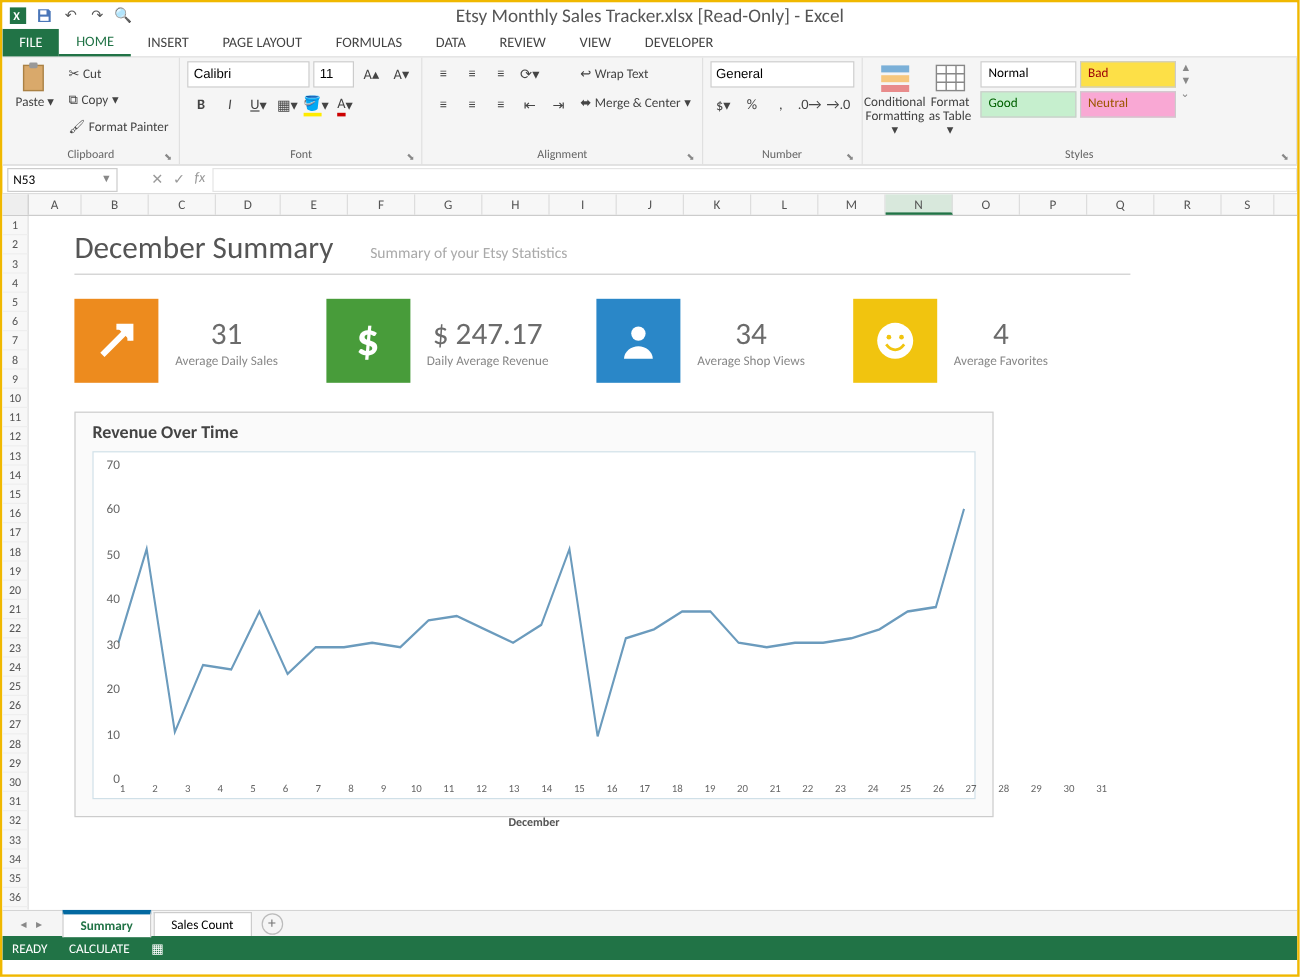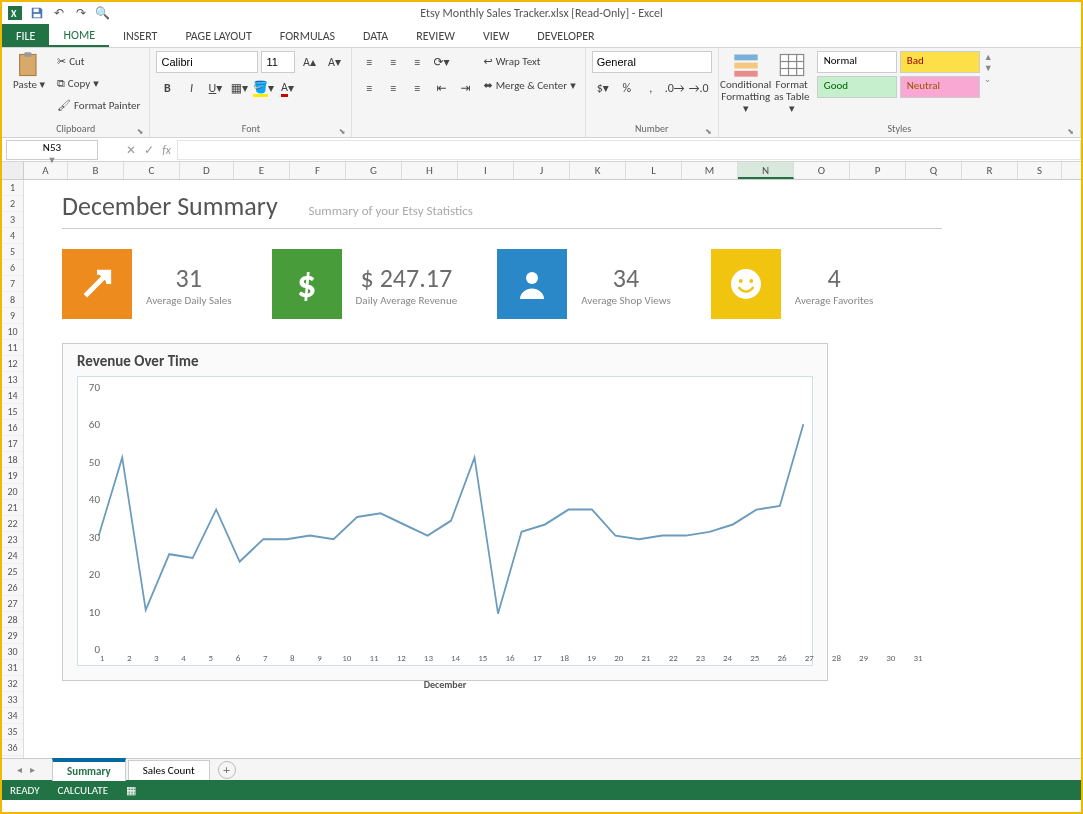--- a/index.html
+++ b/index.html
@@ -1,20 +1,20 @@
 <!DOCTYPE html>
 <html><head>
 <meta charset="utf-8">
 <style>
 * { box-sizing: border-box; margin: 0; padding: 0; }
 body { font-family: Calibri, "Segoe UI", sans-serif; font-size: 12px; background: #fff; width: 1083px; height: 814px; overflow: hidden; position: relative; border: 2px solid #f0b800; }
 .titlebar { height: 22px; background: #fff; display: flex; align-items: center; padding: 0 4px; position: relative; }
 .qat { display: flex; align-items: center; gap: 4px; }
 .qat-item { width: 18px; height: 18px; display: flex; align-items: center; justify-content: center; color: #555; cursor: pointer; }
-.title-center { position: absolute; left: 0; right: 0; text-align: center; font-size: 12px; color: #555; pointer-events: none; }
+.title-center { position: absolute; left: 0; right: 0; text-align: center; font-size: 16px; color: #555; pointer-events: none; }
 .menubar { height: 24px; background: #fff; display: flex; padding-left: 0; border-bottom: 1px solid #d4d4d4; }
 .file-tab { background: #217346; color: #fff; padding: 4px 14px; font-size: 12px; display: flex; align-items: center; }
 .ribbon-tab { padding: 4px 14px; font-size: 12px; color: #444; display: flex; align-items: center; cursor: pointer; }
 .ribbon-tab.active { border-bottom: 2px solid #217346; color: #217346; }
 .ribbon { height: 90px; background: #f5f5f5; border-bottom: 1px solid #d4d4d4; display: flex; }
 .group { border-right: 1px solid #e0e0e0; padding: 3px 6px 0 6px; display: flex; flex-direction: column; position: relative; }
 .group-body { display: flex; align-items: flex-start; gap: 4px; flex: 1; }
 .group-label { text-align: center; font-size: 10px; color: #666; padding: 2px 0; position: relative; }
 .group-label::after { content: "⬊"; position: absolute; right: 0; bottom: 1px; font-size: 8px; color: #888; }
 .btn-big { display: flex; flex-direction: column; align-items: center; width: 42px; }
@@ -25,21 +25,21 @@
 .btn-icon { width: 22px; height: 22px; display: flex; align-items: center; justify-content: center; color: #444; cursor: pointer; }
 .font-name { width: 102px; height: 22px; border: 1px solid #ccc; background: #fff; font-size: 11px; padding: 0 4px; }
 .font-size { width: 34px; height: 22px; border: 1px solid #ccc; background: #fff; font-size: 11px; padding: 0 4px; }
 .num-format { width: 120px; height: 22px; border: 1px solid #ccc; background: #fff; font-size: 11px; padding: 0 4px; }
 .style-cell { width: 80px; height: 22px; border: 1px solid #ccc; font-size: 11px; padding: 2px 6px; }
 .style-normal { background: #fff; }
 .style-bad { background: #fde047; color: #9c0006; }
 .style-good { background: #c6efce; color: #006100; }
 .style-neutral { background: #f9a8d4; color: #9c5700; }
 .namebox-row { height: 24px; border-bottom: 1px solid #d4d4d4; display: flex; align-items: center; }
-.namebox { width: 92px; height: 20px; border: 1px solid #ccc; margin-left: 4px; padding: 0 4px; font-size: 11px; display: flex; align-items: center; justify-content: space-between; flex-direction: column; }
+.namebox { width: 92px; height: 20px; border: 1px solid #ccc; margin-left: 4px; padding: 0 4px; font-size: 11px; display: flex; align-items: center; justify-content: space-between; }
 .fx-btns { display: flex; margin-left: 28px; color: #999; gap: 8px; }
 .fxbar { flex: 1; height: 20px; border: 1px solid #e4e4e4; margin-left: 6px; }
 .col-headers { height: 18px; display: flex; border-bottom: 1px solid #ccc; background: #f7f7f7; }
 .corner { width: 22px; border-right: 1px solid #ccc; background: #eee; }
 .colh { border-right: 1px solid #ddd; text-align: center; font-size: 11px; color: #555; line-height: 18px; }
 .colh.sel { background: #d8e8dc; border-bottom: 2px solid #217346; }
 .sheet-area { display: flex; height: 578px; background: #fff; position: relative; }
 .row-headers { width: 22px; background: #f7f7f7; border-right: 1px solid #ddd; }
 .rowh { height: 16px; border-bottom: 1px solid #eee; text-align: center; font-size: 10px; color: #555; line-height: 16px; }
 .canvas { position: relative; flex: 1; background: #fff; }
@@ -174,20 +174,21 @@
         </div>
       </div>
       <div style="display:flex;flex-direction:column;gap:4px">
         <div class="btn-small">
             <span>↩</span>
             <span>Wrap Text</span>
           </div>
         <div class="btn-small"><span>⬌</span><span>Merge &amp; Center</span> ▾</div>
       </div>
     </div>
+    <div class="group-label">Alignment</div>
   </div>
 
   <div class="group">
     <div class="group-body" style="flex-direction:column;gap:4px">
       <input class="num-format" value="General" style="">
       <div style="display:flex;gap:2px">
         <div class="btn-icon">$▾</div>
         <div class="btn-icon">%</div>
         <div class="btn-icon">,</div>
         <div class="btn-icon">.0→</div>

